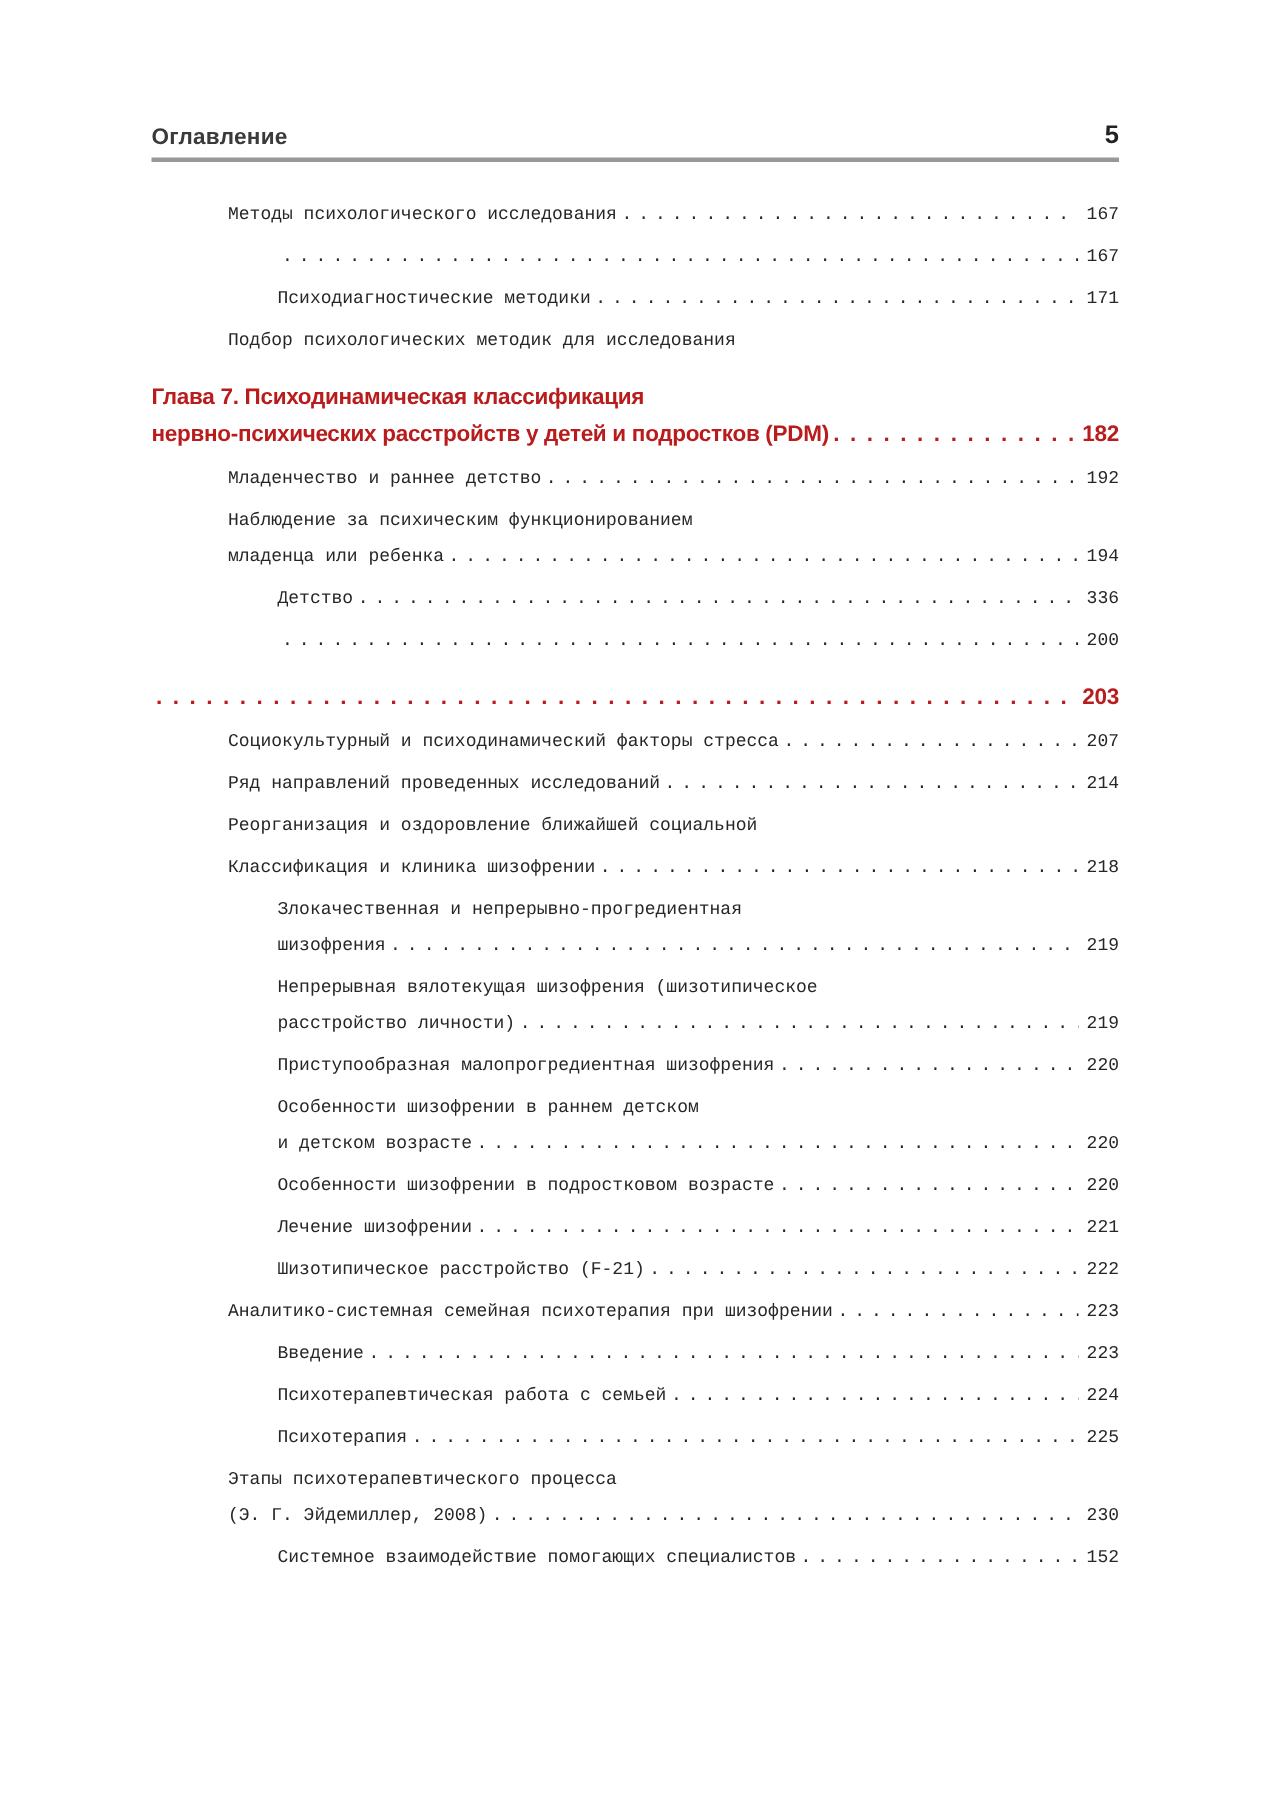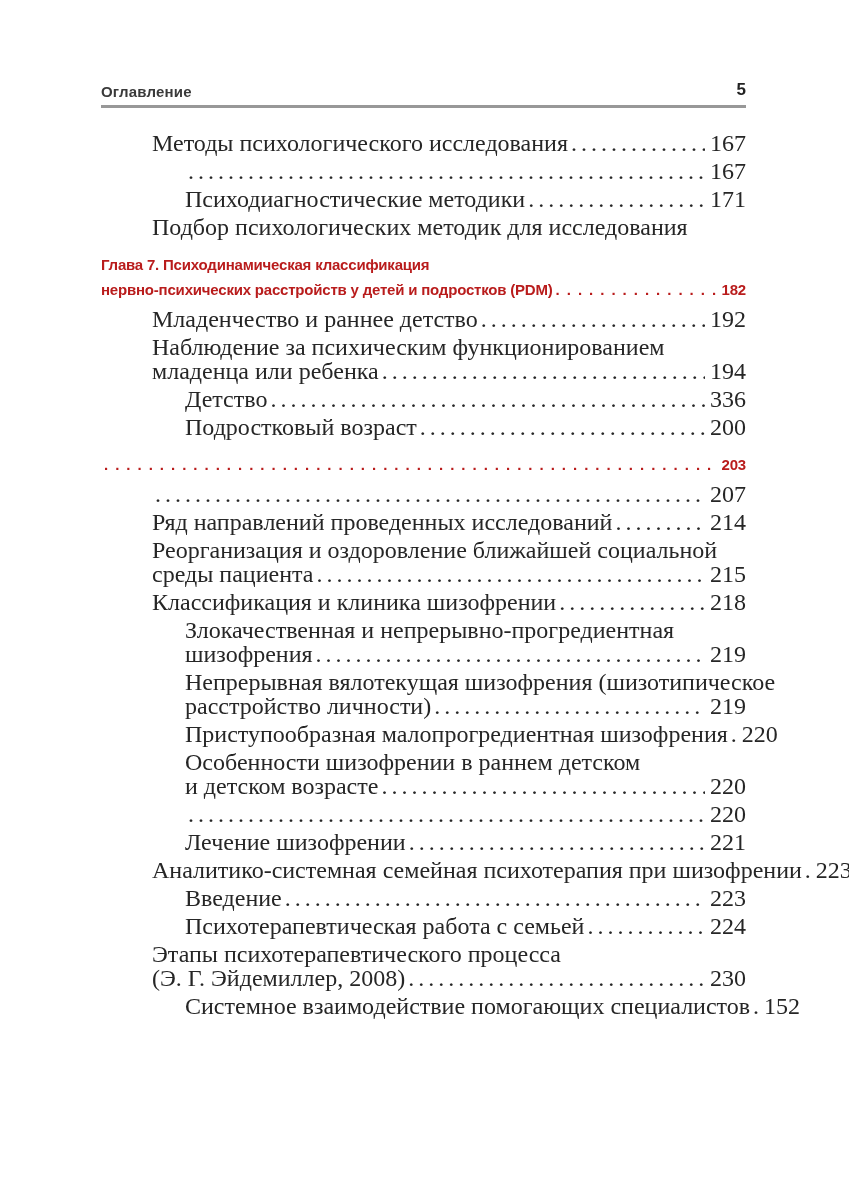--- a/index.html
+++ b/index.html
@@ -31,22 +31,22 @@
     letter-spacing: 0.2px;
   }
   .page-header .num {
     font-size: 17px;
     color: #222222;
   }
   .toc {
     margin-top: 23px;
   }
   .entry {
-    font-family: Liberation Serif, serif;
-    font-size: 24px;
+    font-family: Liberation Mono, monospace;
+    font-size: 12px;
     line-height: 24px;
     color: #262626;
     margin-bottom: 4px;
   }
   .entry.l1 { padding-left: 51px; }
   .entry.l2 { padding-left: 84px; }
   .entry.chapter {
     font-family: "Liberation Sans", sans-serif;
     font-weight: bold;
     font-size: 15px;
@@ -136,51 +136,46 @@
       </div>
       <div class="entry l2">
         <div class="line last">
           <span class="t">Детство</span>
           <span class="dots"></span>
           <span class="pg">336</span>
         </div>
       </div>
       <div class="entry l2">
         <div class="line last">
-          <span class="t">Подростковый возраст</span>
           <span class="dots"></span>
           <span class="pg">200</span>
         </div>
       </div>
       <div class="entry chapter">
         <div class="line last">
           <span class="dots"></span>
           <span class="pg">203</span>
         </div>
       </div>
       <div class="entry l1">
         <div class="line last">
+          <span class="t">Социокультурный и психодинамический факторы стресса</span>
           <span class="dots"></span>
           <span class="pg">207</span>
         </div>
       </div>
       <div class="entry l1">
         <div class="line last">
           <span class="t">Ряд направлений проведенных исследований</span>
           <span class="dots"></span>
           <span class="pg">214</span>
         </div>
       </div>
       <div class="entry l1">
         <div class="line">Реорганизация и оздоровление ближайшей социальной</div>
-        <div class="line last">
-          <span class="t">среды пациента</span>
-          <span class="dots"></span>
-          <span class="pg">215</span>
-        </div>
       </div>
       <div class="entry l1">
         <div class="line last">
           <span class="t">Классификация и клиника шизофрении</span>
           <span class="dots"></span>
           <span class="pg">218</span>
         </div>
       </div>
       <div class="entry l2">
         <div class="line">Злокачественная и непрерывно-прогредиентная</div>
@@ -208,50 +203,65 @@
       <div class="entry l2">
         <div class="line">Особенности шизофрении в раннем детском</div>
         <div class="line last">
           <span class="t">и детском возрасте</span>
           <span class="dots"></span>
           <span class="pg">220</span>
         </div>
       </div>
       <div class="entry l2">
         <div class="line last">
+          <span class="t">Особенности шизофрении в подростковом возрасте</span>
           <span class="dots"></span>
           <span class="pg">220</span>
         </div>
       </div>
       <div class="entry l2">
         <div class="line last">
           <span class="t">Лечение шизофрении</span>
           <span class="dots"></span>
           <span class="pg">221</span>
         </div>
       </div>
+      <div class="entry l2">
+        <div class="line last">
+          <span class="t">Шизотипическое расстройство (F-21)</span>
+          <span class="dots"></span>
+          <span class="pg">222</span>
+        </div>
+      </div>
       <div class="entry l1">
         <div class="line last">
           <span class="t">Аналитико-системная семейная психотерапия при шизофрении</span>
           <span class="dots"></span>
           <span class="pg">223</span>
         </div>
       </div>
       <div class="entry l2">
         <div class="line last">
           <span class="t">Введение</span>
           <span class="dots"></span>
           <span class="pg">223</span>
         </div>
       </div>
       <div class="entry l2">
         <div class="line last">
           <span class="t">Психотерапевтическая работа с семьей</span>
           <span class="dots"></span>
           <span class="pg">224</span>
+        </div>
+      </div>
+      <div class="entry l2">
+        <div class="line last">
+          <span class="t">Психотерапия</span>
+          <span class="dots"></span>
+          <span class="pg">225</span>
         </div>
       </div>
       <div class="entry l1">
         <div class="line">Этапы психотерапевтического процесса</div>
         <div class="line last">
           <span class="t">(Э. Г. Эйдемиллер, 2008)</span>
           <span class="dots"></span>
           <span class="pg">230</span>
         </div>
       </div>

